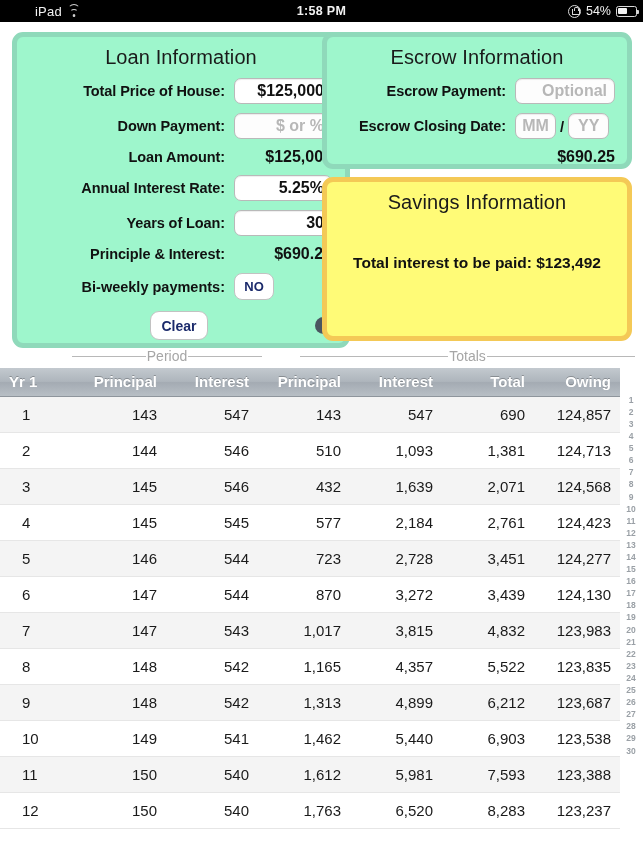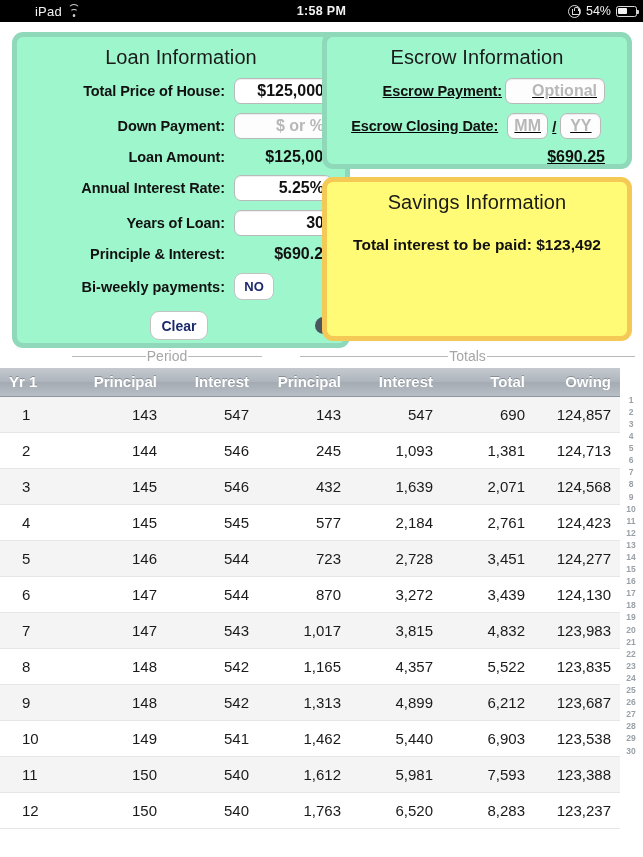--- a/index.html
+++ b/index.html
@@ -98,23 +98,23 @@
     box-shadow:inset 0 1px 1px rgba(0,0,0,.07);
   }
   .field.placeholder{ color:#b7b7b7; background:#fdfdfd; }
 
   
   #loan-panel .row .lbl{ width:168px; }
   #loan-panel .field{ width:98px; margin-left:9px; }
   #loan-panel .val{ width:98px; margin-left:9px; }
 
   
-  #escrow-panel .row{ padding-right:22px;text-decoration:underline; }
+  #escrow-panel .row{ padding-right:12px; }
   #escrow-panel .row .lbl{ width:175px; }
-  #escrow-panel .field.escrow-pay{ width:100px; margin-left:3px; }
+  #escrow-panel .field.escrow-pay{ width:100px; margin-left:9px; }
   #escrow-panel .val{ width:100px; margin-left:9px; }
   .date-group{ display:flex; align-items:center; margin-left:9px; width:100px; }
   .date-group .field{ width:41px; justify-content:center; padding:0 3px; }
   .date-group .sep{ font-size:15px; font-weight:bold; color:#111; margin:0 4px; }
 
   
   .toggle-row{ display:flex; align-items:center; justify-content:flex-end; margin-top:10px; padding-right:13px;}
   .toggle-row .lbl{ width:168px; font-size:14.5px; font-weight:bold; color:#111; text-align:right;}
   .toggle{
     margin-left:9px; width:40px; height:27px;
@@ -135,21 +135,21 @@
   .info-icon{
     position:absolute; right:13px; top:6px;
     width:17px;height:17px;border-radius:50%;
     background:#4a5560; color:#fff;
     font-size:12px; font-style:italic; font-weight:bold;
     font-family:"Liberation Serif", serif;
     display:flex;align-items:center;justify-content:center;
   }
 
   .savings-line{
-    text-align:center; margin-top:22px;
+    text-align:center; margin-top:40px;
     font-size:15.5px; font-weight:bold; color:#111;
   }
 
   
   #grouphdr{ position:relative; height:20px; }
   .grp{
     position:absolute; top:0;
     display:flex; align-items:center;
     color:#a6a6a6; font-size:14px;
   }
@@ -337,21 +337,21 @@
           <td class="">547</td>
           <td class="">143</td>
           <td class="">547</td>
           <td class="">690</td>
           <td class="">124,857</td>
         </tr>
         <tr>
           <td class="c-yr">2</td>
           <td class="">144</td>
           <td class="">546</td>
-          <td class="">245</td>
+          <td class="">510</td>
           <td class="">1,093</td>
           <td class="">1,381</td>
           <td class="">124,713</td>
         </tr>
         <tr>
           <td class="c-yr">3</td>
           <td class="">145</td>
           <td class="">546</td>
           <td class="">432</td>
           <td class="">1,639</td>

